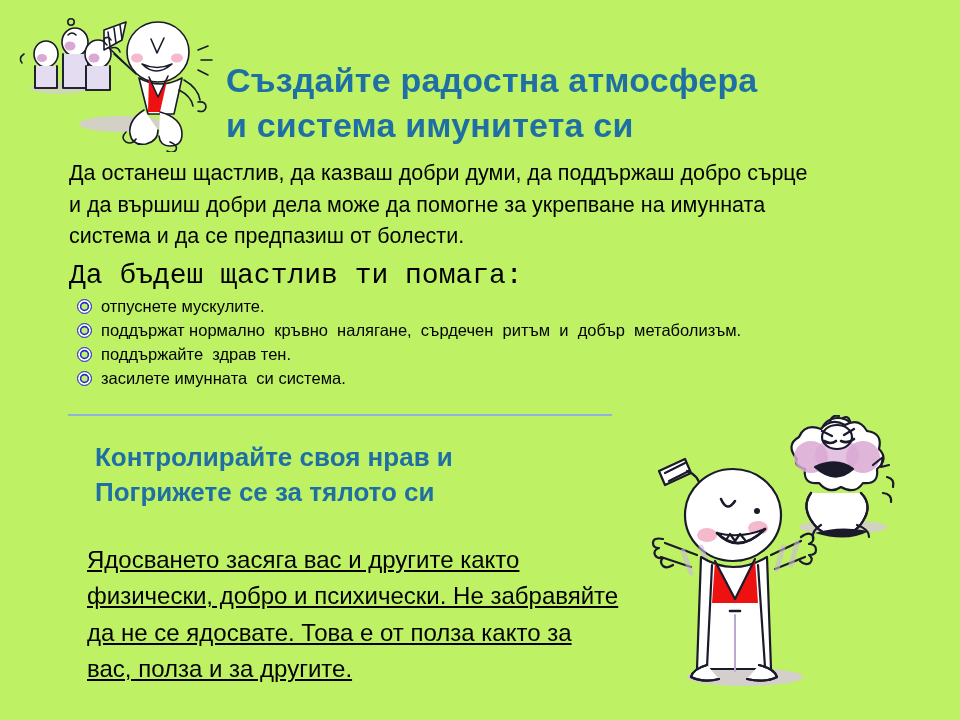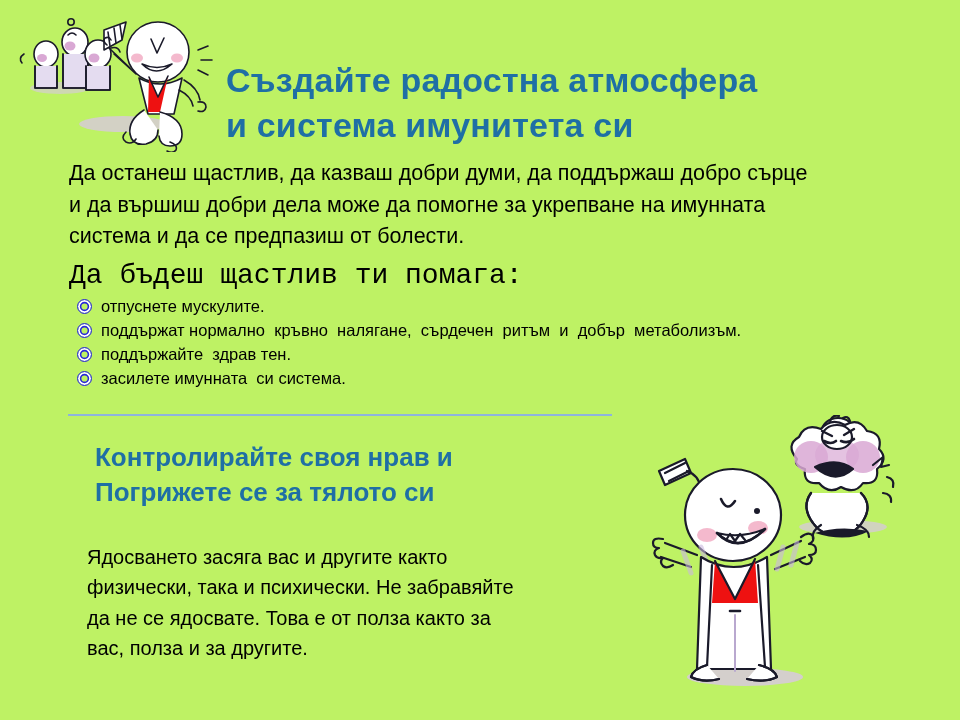--- a/index.html
+++ b/index.html
@@ -121,22 +121,23 @@
     height: 2px;
     background: #8db4dd;
   }
 
   .para-bottom {
     position: absolute;
     left: 87px;
     top: 542px;
     width: 540px;
     color: #000000;
-    font-size: 20px;
+    font-size: 24px;
     line-height: 1.52;
+    text-decoration: underline;
   }
   .para-bottom .pline { display: block; white-space: pre; }
 </style>
 </head>
 <body>
 
 <div id="slide">
 
   <div class="art-top-left">
     <svg viewBox="0 0 215 150" width="215" height="150" xmlns="http://www.w3.org/2000/svg">
@@ -233,21 +234,21 @@
 
   <div class="divider"></div>
 
   <div class="heading-second">
     <span class="hline">Контролирайте своя нрав и</span>
     <span class="hline">Погрижете се за тялото си</span>
   </div>
 
   <div class="para-bottom">
     <span class="pline">Ядосването засяга вас и другите както</span>
-    <span class="pline">физически, така и психически. Не забравяйте</span>
+    <span class="pline">физически, добро и психически. Не забравяйте</span>
     <span class="pline">да не се ядосвате. Това е от полза както за</span>
     <span class="pline">вас, полза и за другите.</span>
   </div>
 
   <div class="art-bottom-right">
     <svg viewBox="0 0 335 305" width="335" height="305" xmlns="http://www.w3.org/2000/svg">
       <g fill="none" stroke="#1a1a2a" stroke-width="2.2" stroke-linecap="round" stroke-linejoin="round">
 
         <ellipse cx="120" cy="262" rx="58" ry="9" fill="#d9c6e6" stroke="none" opacity="0.8"></ellipse>
         <ellipse cx="218" cy="112" rx="44" ry="7" fill="#d9c6e6" stroke="none" opacity="0.7"></ellipse>

